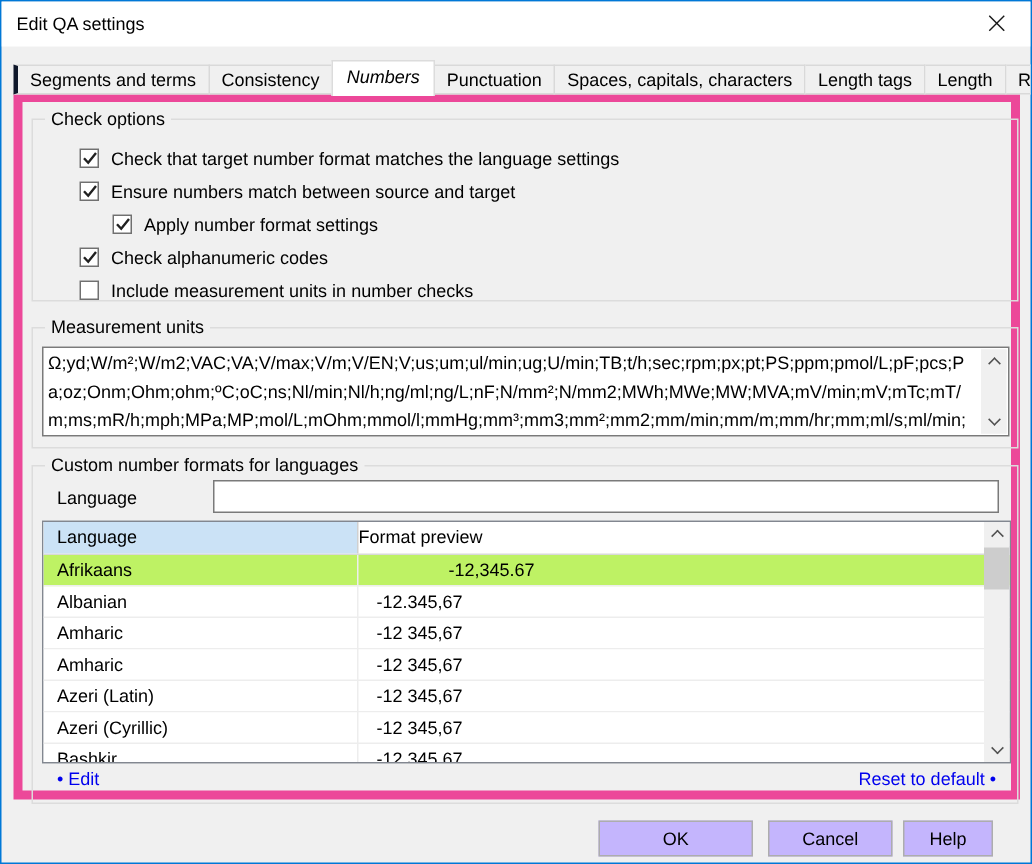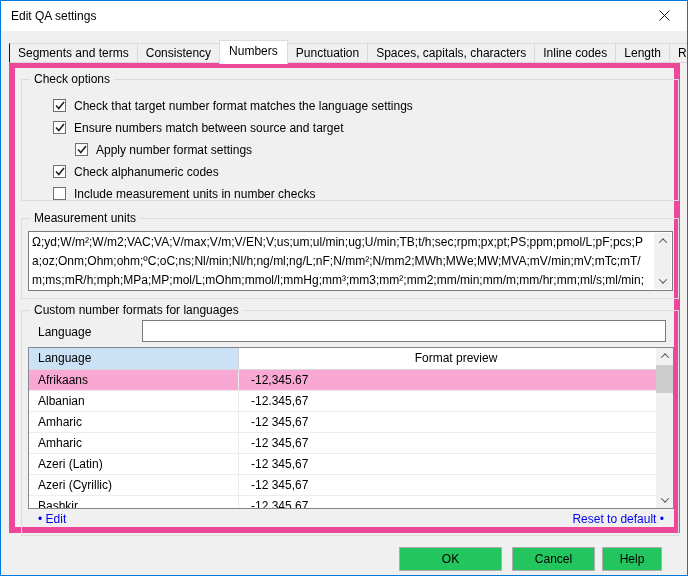--- a/index.html
+++ b/index.html
@@ -9,22 +9,22 @@
     background:#f0f0f0;border:1px solid #0078d7;
     font-family:"Liberation Sans",sans-serif;font-size:12px;color:#000;
     overflow:hidden;
   }
   
   .titlebar{position:absolute;left:0;top:0;right:0;height:30px;background:#fff;display:flex;align-items:center;padding-left:10px;}
   .close-btn{position:absolute;right:0;top:0;width:45px;height:29px;display:flex;align-items:center;justify-content:center;cursor:default;}
   
   .tabstrip{position:absolute;left:8px;top:38px;height:24px;display:flex;align-items:flex-end;z-index:3;}
   .tab{height:20px;line-height:19px;padding:0 8px;background:#f0f0f0;border:1px solid #d9d9d9;border-left:none;white-space:nowrap;}
-  .tab:first-child{border-left:1px solid #0f172a;}
-  .tab.active{height:24px;line-height:21px;background:#fff;border:1px solid #dcdcdc;border-bottom:none;margin-left:-1px;position:relative;z-index:4;padding:0 9px;margin-bottom:-1px;}
+  .tab:first-child{border-left:3px solid #0f172a;}
+  .tab.active{height:24px;line-height:21px;background:#fff;border:1px solid #dcdcdc;border-bottom:none;margin-left:-1px;position:relative;z-index:4;padding:0 9px;margin-bottom:-1px;font-style:italic;}
   
   .page{position:absolute;left:8px;top:61px;width:671px;height:471px;background:#f0f0f0;border:6px solid #ec4899;}
   
   .group{position:absolute;border:1px solid #dcdcdc;}
   .group-title{position:absolute;top:-8px;left:8px;background:#f0f0f0;padding:0 4px;line-height:15px;}
   .g1{left:6px;top:11px;width:658px;height:122px;}
   .g2{left:6px;top:150px;width:658px;height:81px;padding-left:12px;}
   .g3{left:6px;top:242px;width:658px;height:226px;}
   
   .check-list{position:absolute;left:16px;top:18px;right:10px;}
@@ -43,34 +43,34 @@
   .chev.up{transform:rotate(45deg) translate(1px,1px);}
   .chev.down{transform:rotate(225deg) translate(1px,1px);}
   .sb-thumb{position:absolute;left:0;top:17px;width:17px;height:28px;background:#cdcdcd;}
   
   .lang-label{position:absolute;left:16px;top:14px;}
   .lang-input{position:absolute;left:120px;top:9px;width:524px;height:22px;border:1px solid #7a7a7a;background:#fff;font-family:"Liberation Sans",sans-serif;font-size:12px;padding:0 4px;outline:none;}
   .ftable{position:absolute;left:6px;top:36px;width:646px;height:162px;background:#fff;border:1px solid #828790;overflow:hidden;}
   .thead{height:22px;display:flex;border-bottom:1px solid #d9d9d9;background:#fff;position:relative;z-index:2;}
   .th-lang{width:209px;background:#cbe2f6;padding-left:9px;line-height:21px;}
   .th-div{width:1px;background:#d0d0d0;}
-  .th-preview{flex:1;padding-left:0;line-height:21px;text-align:center;}
+  .th-preview{flex:1;padding-left:0;line-height:21px;}
   .col-div{position:absolute;left:209px;top:22px;bottom:0;width:1px;background:#ededed;z-index:2;}
   .trow{display:flex;height:21px;line-height:20px;border-bottom:1px solid #ededed;background:#fff;}
-  .trow.selected{background:#f9a8d4;}
+  .trow.selected{background:#bef264;gap:48px;}
   .td-lang{width:210px;padding-left:9px;overflow:hidden;white-space:nowrap;}
   .td-preview{flex:1;padding-left:12px;overflow:hidden;white-space:nowrap;}
   .table-scroll{position:absolute;right:0;top:0;bottom:0;width:17px;background:#f0f0f0;z-index:5;}
   .links{position:absolute;left:0;right:0;top:201px;height:18px;}
   .link{position:absolute;color:#0000ee;cursor:default;white-space:nowrap;}
   .link-edit{left:16px;}
   .link-reset{right:14px;}
   .bullet{font-size:12px;}
   
-  .btn{position:absolute;top:546px;height:24px;background:#22c55e;border:1px solid #adadad;display:flex;align-items:center;justify-content:center;font-family:"Liberation Sans",sans-serif;font-size:12px;}
+  .btn{position:absolute;top:546px;height:24px;background:#c4b5fd;border:1px solid #adadad;display:flex;align-items:center;justify-content:center;font-family:"Liberation Sans",sans-serif;font-size:12px;}
   .btn-ok{left:398px;width:103px;}
   .btn-cancel{left:511px;width:83px;}
   .btn-help{left:601px;width:60px;}
 </style>
 </head>
 <body>
 
 <div class="dialog">
 
   <div class="titlebar">
@@ -93,21 +93,21 @@
       <div class="tab active">
         <span>Numbers</span>
       </div>
       <div class="tab">
         <span>Punctuation</span>
       </div>
       <div class="tab">
         <span>Spaces, capitals, characters</span>
       </div>
       <div class="tab">
-        <span>Inline codes</span>
+        <span>Length tags</span>
       </div>
       <div class="tab">
         <span>Length</span>
       </div>
       <div class="tab">
         <span>Regex</span>
       </div>
   </div>
 
   <div class="page">

